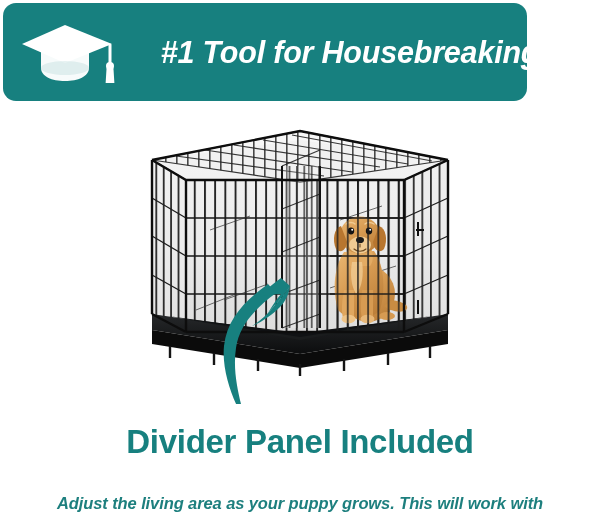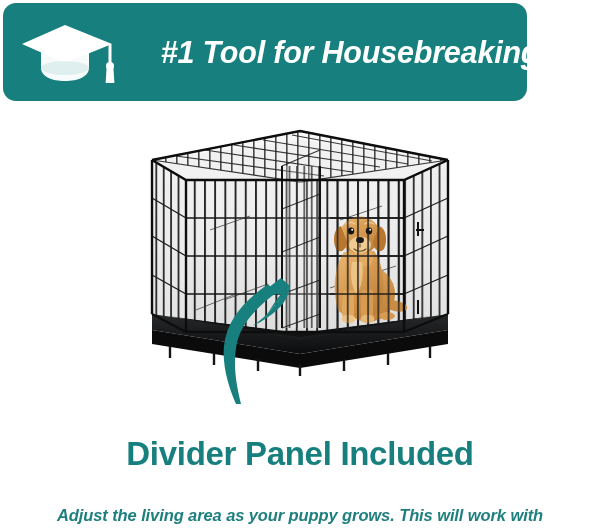--- a/index.html
+++ b/index.html
@@ -80,21 +80,21 @@
   
   .footer {
     position: absolute;
     left: 0;
     top: 404px;
     width: 600px;
     height: 126px;
     text-align: center;
   }
   .headline {
-    margin: 16px;
+    margin: 4px;
     padding-top: 14px;
     color: #17807f;
     font-size: 33px;
     line-height: 40px;
     font-weight: bold;
     letter-spacing: -0.3px;
     white-space: nowrap;
   }
   .subcopy {
     margin: 16px;

